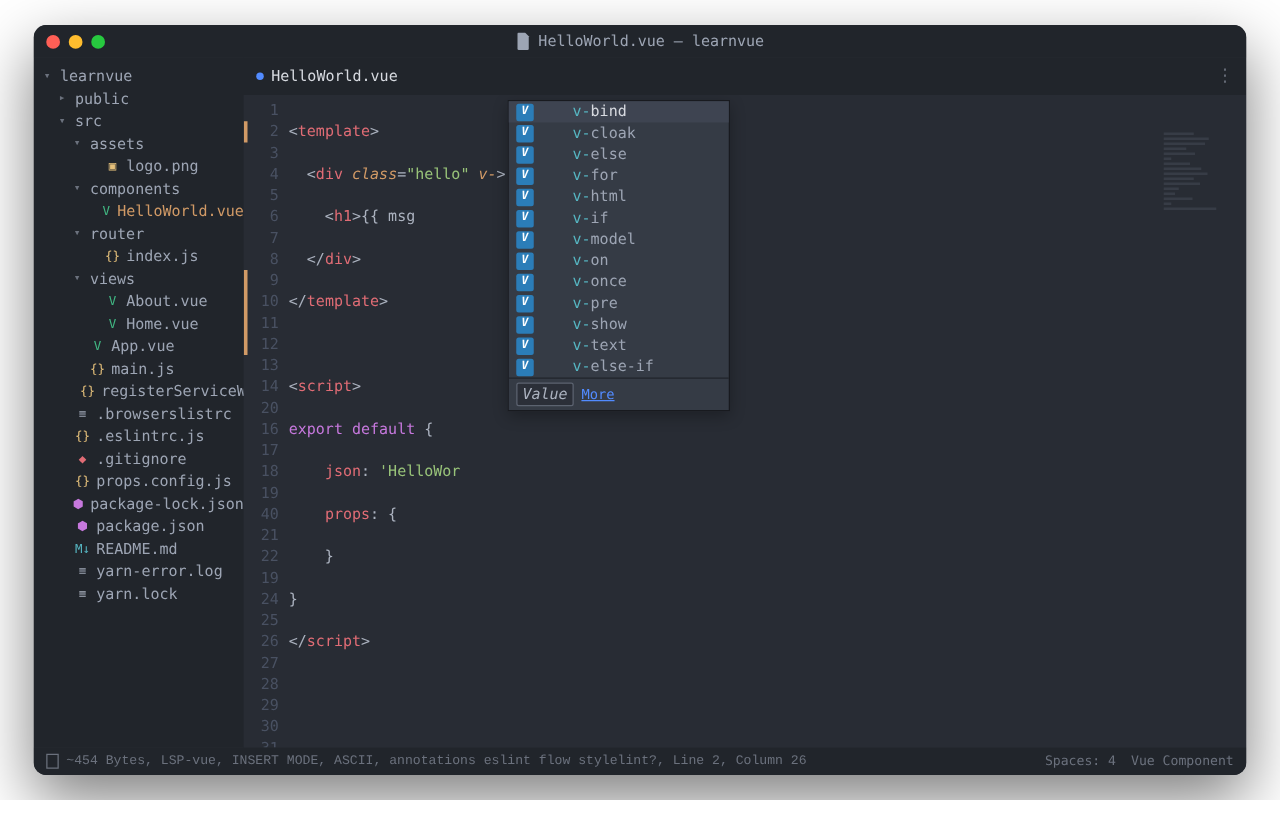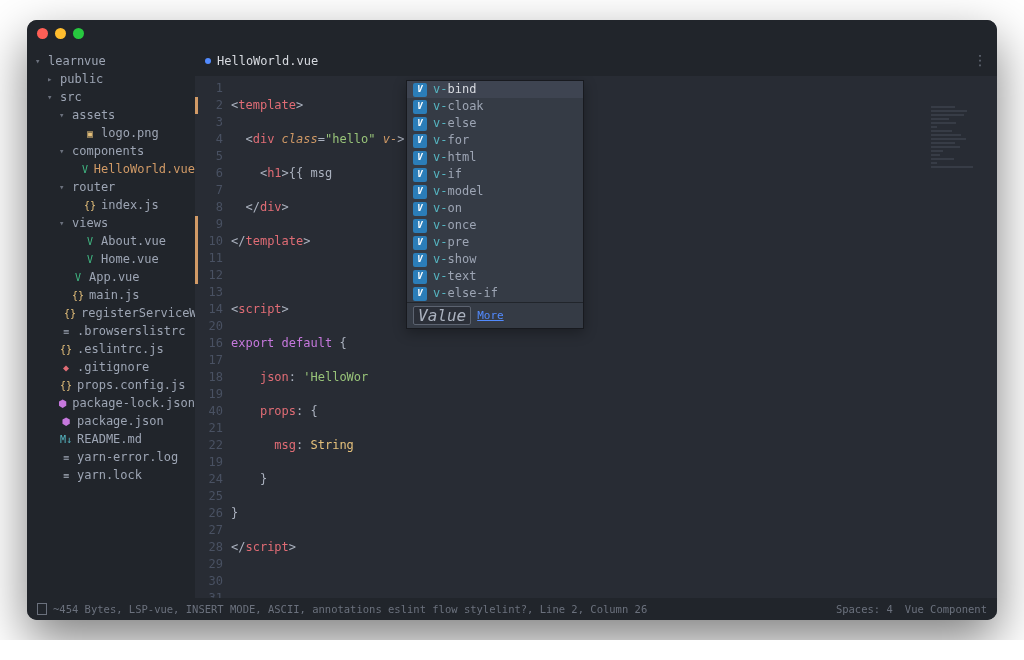--- a/index.html
+++ b/index.html
@@ -93,53 +93,61 @@
   top: 4px;
   width: 178px;
   background: #353b45;
   border: 1px solid #181a1f;
   box-shadow: 0 4px 12px rgba(0,0,0,0.3);
   z-index: 10;
 }
 .ac-item { display: flex; align-items: center; height: 17px; padding: 0 6px; gap: 6px; cursor: pointer; }
 .ac-item.selected { background: #3e4451; }
 .ac-badge { width: 14px; height: 14px; background: #2b7db8; color: #fff; font-size: 9px; font-weight: bold; font-style: italic; display: inline-flex; align-items: center; justify-content: center; border-radius: 2px; }
-.ac-label { color: #9da5b4; font-size: 12px; }
+.ac-label { color: #9da5b4; font-size: 12px; margin-left: 25px; }
 .ac-item.selected .ac-label { color: #d7dae0; }
 .ac-label .hl { color: #56b6c2; }
 .ac-footer { display: flex; align-items: center; gap: 6px; padding: 3px 6px; border-top: 1px solid #21252b; }
-.ac-tag { background: #2b2f38; border: 1px solid #5c6370; color: #abb2bf; font-size: 16px; padding: 0 4px; border-radius: 2px; font-style: italic; }
+.ac-tag { background: #2b2f38; border: 1px solid #5c6370; color: #abb2bf; font-size: 12px; padding: 0 4px; border-radius: 2px; font-style: italic; }
 .ac-more { color: #528bff; font-size: 11px; text-decoration: underline; cursor: pointer; }
 
 .minimap { position: absolute; right: 6px; top: 30px; width: 60px; height: 80px; opacity: 0.3; }
 .mm-line { height: 2px; margin-bottom: 2px; background: #5c6370; }
 
 .statusbar {
   height: 22px;
   background: #21252b;
   display: flex;
   align-items: center;
   justify-content: space-between;
   padding: 0 10px;
   color: #6b717d;
   font-size: 10.5px;
 }
-.status-left { display: flex; align-items: center; gap: 6px; }
+.status-left { display: flex; align-items: center; gap: 6px; font-family: Liberation Mono, monospace; }
 .status-right { display: flex; align-items: center; gap: 12px; }
 .status-icon { width: 10px; height: 12px; border: 1px solid #6b717d; display: inline-block; }
 </style>
 </head>
 <body>
 
 <div class="window">
   <div class="titlebar">
     <div class="traffic-lights">
       <div class="tl red"></div>
       <div class="tl yellow"></div>
       <div class="tl green"></div>
+    </div>
+    <div class="title">
+      <span class="title-icon">
+        <svg viewBox="0 0 12 14">
+            <path d="M2 0h5l3 3v10a1 1 0 0 1-1 1H2a1 1 0 0 1-1-1V1a1 1 0 0 1 1-1z" fill="#9da5b4"></path>
+          </svg>
+      </span>
+      <span>HelloWorld.vue — learnvue</span>
     </div>
   </div>
 
   <div class="body">
     <div class="sidebar" id="sidebar">
         <div class="tree-row ind0">
           <span class="arrow">▾</span>
           <span class="fname">learnvue</span>
         </div>
         <div class="tree-row ind1">
@@ -305,21 +313,20 @@
 <div class="cl"><span class="pun">&lt;</span><span class="tag">template</span><span class="pun">&gt;</span></div>
 <div class="cl"><span class="pun">  &lt;</span><span class="tag">div</span><span> </span><span class="attr-i">class</span><span class="pun">=</span><span class="str">"hello"</span><span> </span><span class="attr-i">v-</span><span class="pun">&gt;</span></div>
 <div class="cl"><span class="pun">    &lt;</span><span class="tag">h1</span><span class="pun">&gt;</span><span class="txt">{{ msg </span></div>
 <div class="cl"><span class="pun">  &lt;/</span><span class="tag">div</span><span class="pun">&gt;</span></div>
 <div class="cl"><span class="pun">&lt;/</span><span class="tag">template</span><span class="pun">&gt;</span></div>
 <div class="cl"></div>
 <div class="cl"><span class="pun">&lt;</span><span class="tag">script</span><span class="pun">&gt;</span></div>
 <div class="cl"><span class="kw">export</span><span> </span><span class="kw">default</span><span class="pun"> {</span></div>
 <div class="cl"><span>    </span><span class="prop">json</span><span class="pun">: </span><span class="str">'HelloWor</span></div>
 <div class="cl"><span>    </span><span class="prop">props</span><span class="pun">: {</span></div>
-<div class="cl"><span>      </span><span class="prop">msg</span><span class="pun">: </span><span class="var">String</span></div>
 <div class="cl"><span class="pun">    }</span></div>
 <div class="cl"><span class="pun">}</span></div>
 <div class="cl"><span class="pun">&lt;/</span><span class="tag">script</span><span class="pun">&gt;</span></div>
 <div class="cl"></div>
 
 
 
 
 
 

